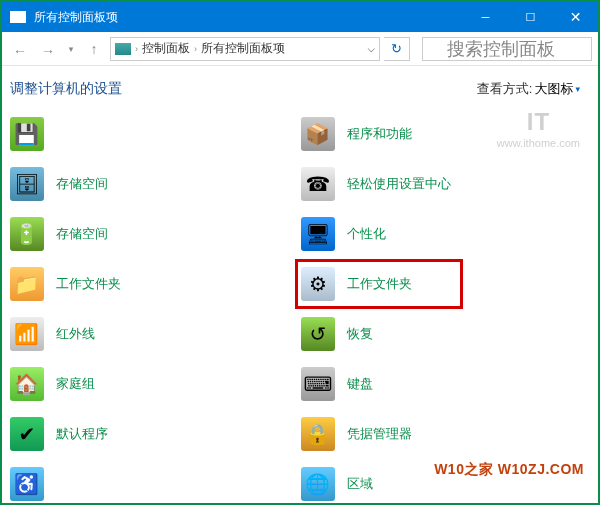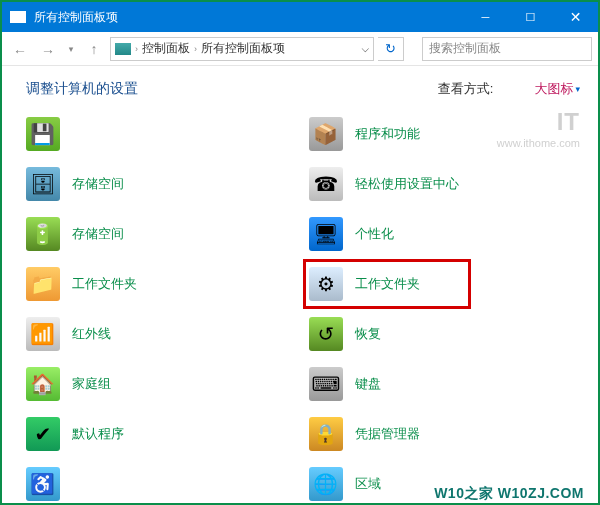--- a/index.html
+++ b/index.html
@@ -12,28 +12,28 @@
 .titlebar .winbtn.close { background: transparent; font-size: 14px; }
 
 .toolbar { height: 34px; border-bottom: 1px solid #e5e5e5; display: flex; align-items: center; padding: 0 6px; gap: 4px; }
 .navbtn { width: 24px; height: 24px; display: flex; align-items: center; justify-content: center; color: #888; font-size: 14px; background: transparent; border: none; }
 .navbtn.dropdown { width: 14px; font-size: 9px; }
 .addr { flex: 1; height: 24px; border: 1px solid #ccc; display: flex; align-items: center; padding: 0 4px; font-size: 12px; color: #333; gap: 4px; }
 .addr .cp-icon { width: 16px; height: 12px; background: linear-gradient(#4aa,#288); display: inline-block; }
 .addr .sep { color: #888; font-size: 9px; }
 .addr .dd { margin-left: auto; color: #555; font-size: 10px; }
 .refresh { width: 26px; height: 24px; border: 1px solid #ccc; border-left: none; display: flex; align-items: center; justify-content: center; font-size: 13px; color: #0066cc; }
-.search { width: 170px; height: 24px; border: 1px solid #ccc; margin-left: 14px; padding: 0 6px; font-size: 12px; color: #888; display: flex; align-items: center; }
+.search { width: 170px; height: 24px; border: 1px solid #ccc; margin-left: 8px; padding: 0 24px; font-size: 18px; color: #888; display: flex; align-items: center; }
 
-.content { padding: 14px 18px 2px 24px; position: relative; text-align: center; }
+.content { padding: 14px 18px 2px 8px; position: relative; text-align: center; }
 .viewbar { display: flex; align-items: center; margin-bottom: 18px; font-size: 13px; }
 .viewbar .heading { color: #1b4f8f; font-size: 14px; }
 .viewbar .spacer { flex: 1; }
 .viewbar .viewlabel { color: #333; margin-right: 2px; }
-.viewbar .viewlink { color: #be185d; margin-right: 2px; margin-left: 39px; }
+.viewbar .viewlink { color: #000000; margin-right: 2px; }
 .viewbar .viewdd { color: #0066cc; font-size: 9px; }
 
 .grid { display: grid; grid-template-columns: 1fr 1fr; row-gap: 14px; column-gap: 12px; }
 .item { display: flex; align-items: center; gap: 12px; height: 36px; position: relative; }
 .item .ico { width: 34px; height: 34px; border-radius: 3px; display: flex; align-items: center; justify-content: center; font-size: 20px; flex-shrink: 0; }
 .item .txt { color: #0a8e4b; font-size: 13px; white-space: nowrap; }
 .highlight-box { border: 3px solid #d40000; position: absolute; top: -7px; left: -6px; width: 168px; height: 50px; pointer-events: none; }
 
 
 .ico-backup { background: linear-gradient(#8c4,#5a2); }
@@ -47,23 +47,23 @@
 .ico-ir { background: linear-gradient(#eee,#bbb); }
 .ico-recover { background: linear-gradient(#9d5,#582); }
 .ico-home { background: linear-gradient(#9e6,#5b3); }
 .ico-keyboard { background: linear-gradient(#ccc,#999); }
 .ico-default { background: linear-gradient(#3c6,#195); }
 .ico-cred { background: linear-gradient(#fc4,#c82); }
 .ico-ease { background: linear-gradient(#6cf,#39c); }
 .ico-region { background: linear-gradient(#6cf,#39c); }
 
 .watermark { position: absolute; top: 106px; right: 18px; color: #d0d0d0; font-size: 11px; text-align: center; line-height: 1.2; pointer-events: none; z-index: 5; }
-.watermark .big { font-size: 24px; font-weight: bold; letter-spacing: 1px; text-align: right; }
+.watermark .big { font-size: 24px; font-weight: bold; letter-spacing: 1px; }
 
-.footer-brand { position: absolute; bottom: 0; right: 14px; color: #0f766e; font-size: 14px; font-weight: bold; font-family: Arial, sans-serif; letter-spacing: 0.5px; }
+.footer-brand { position: absolute; bottom: 24px; right: 14px; color: #c2410c; font-size: 14px; font-weight: bold; font-family: Arial, sans-serif; letter-spacing: 0.5px; }
 </style>
 </head>
 <body>
 
 <div class="titlebar">
   <span class="icon"></span>
   <span>所有控制面板项</span>
   <span class="spacer"></span>
   <div class="winbtn">─</div>
   <div class="winbtn">☐</div>

